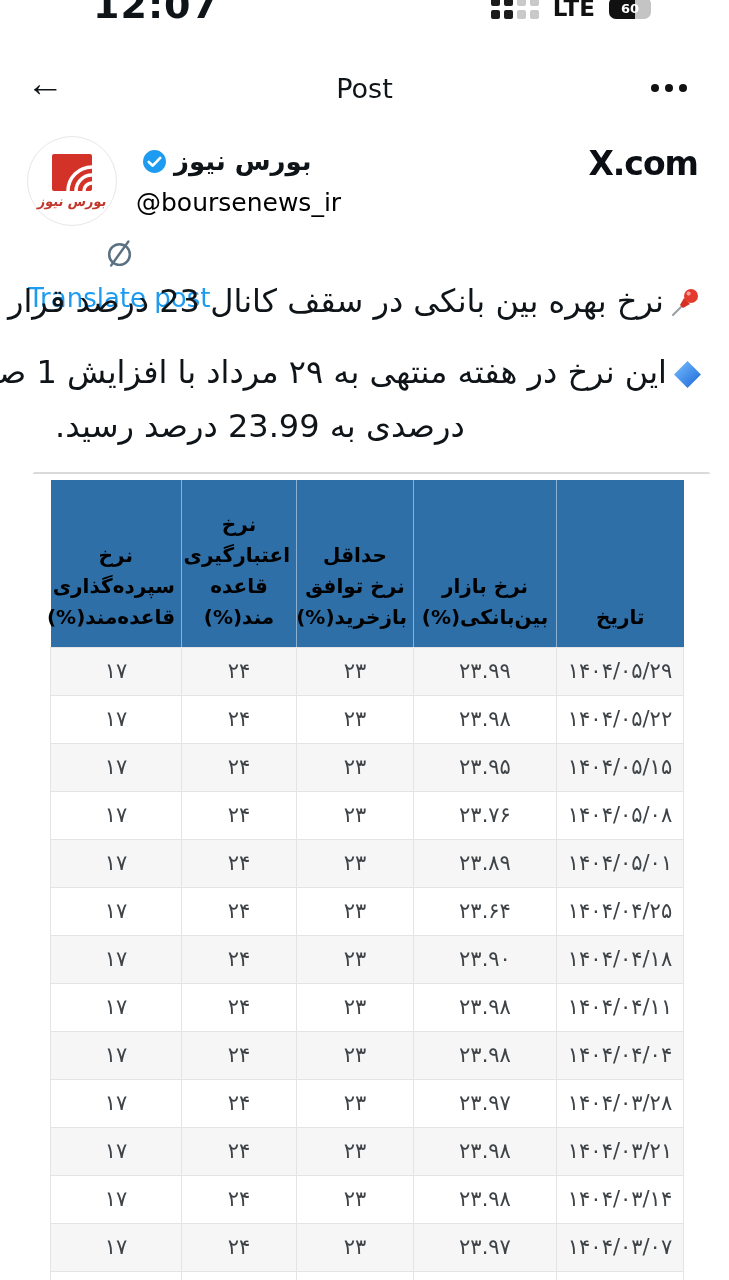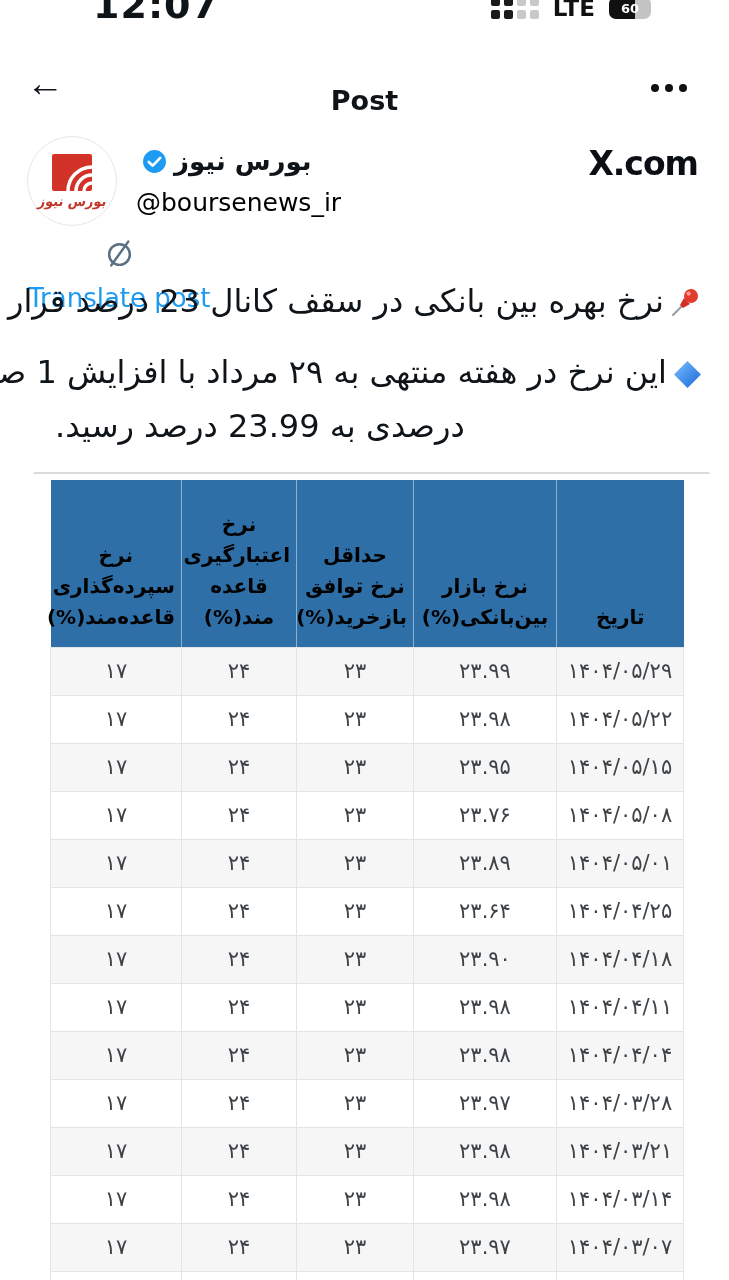--- a/index.html
+++ b/index.html
@@ -12,21 +12,21 @@
   .sig-grid{display:grid;grid-template-columns:repeat(4,9px);grid-auto-rows:9px;gap:4px;}
   .sig-dot{width:9px;height:9px;border-radius:2px;background:#c9c9c9;}
   .sig-dot.on{background:#1b1b1b;}
   .net-label{font-size:23px;font-weight:700;color:#111;}
   .battery{position:relative;width:42px;height:22px;border-radius:7px;background:#c4c4c4;overflow:hidden;}
   .battery .fill{position:absolute;left:0;top:0;bottom:0;width:62%;background:#111;}
   .battery .pct{position:absolute;inset:0;display:flex;align-items:center;justify-content:center;color:#fff;font-size:13px;font-weight:700;}
 
   
   .nav-back{position:absolute;left:26px;top:64px;font-size:38px;line-height:1;color:#0f1419;background:none;border:none;padding:0;cursor:pointer;}
-  .nav-title{position:absolute;left:0;right:0;top:73px;text-align:center;font-size:27px;font-weight:700;margin-top:12px;}
+  .nav-title{position:absolute;left:0;right:0;top:73px;text-align:center;font-size:27px;font-weight:400;}
   .nav-menu{position:absolute;right:42px;top:84px;display:flex;gap:6px;cursor:pointer;}
   .nav-menu i{width:8px;height:8px;border-radius:50%;background:#111;}
 
   
   .avatar{position:absolute;left:27px;top:136px;width:90px;height:90px;border-radius:50%;border:1px solid #e7e7e7;background:#fff;display:flex;flex-direction:column;align-items:center;justify-content:center;box-sizing:border-box;cursor:pointer;}
   .avatar .calli{font-size:13px;font-weight:700;color:#c3362b;transform:skewX(-10deg) scaleY(1.05);margin-top:2px;white-space:nowrap;}
   .verified{position:absolute;left:142px;top:149px;width:25px;height:25px;}
   .display-name{position:absolute;left:174px;top:146px;font-size:26px;font-weight:800;white-space:nowrap;cursor:pointer;}
   .handle{position:absolute;left:136px;top:188px;font-size:25px;color:#000000;white-space:nowrap;cursor:pointer;}
   .site-label{position:absolute;right:31px;top:144px;font-size:33px;font-weight:800;letter-spacing:-1px;color:#0b0f14;cursor:pointer;}

